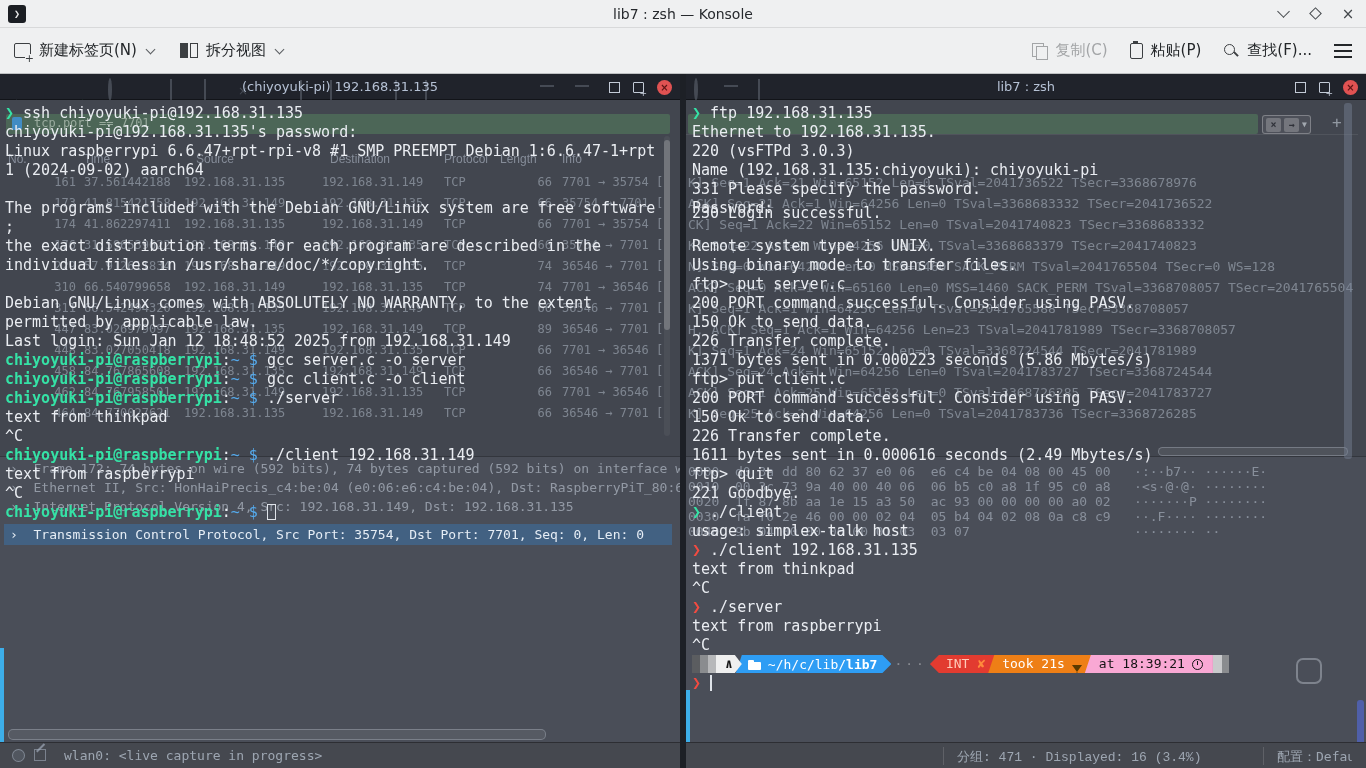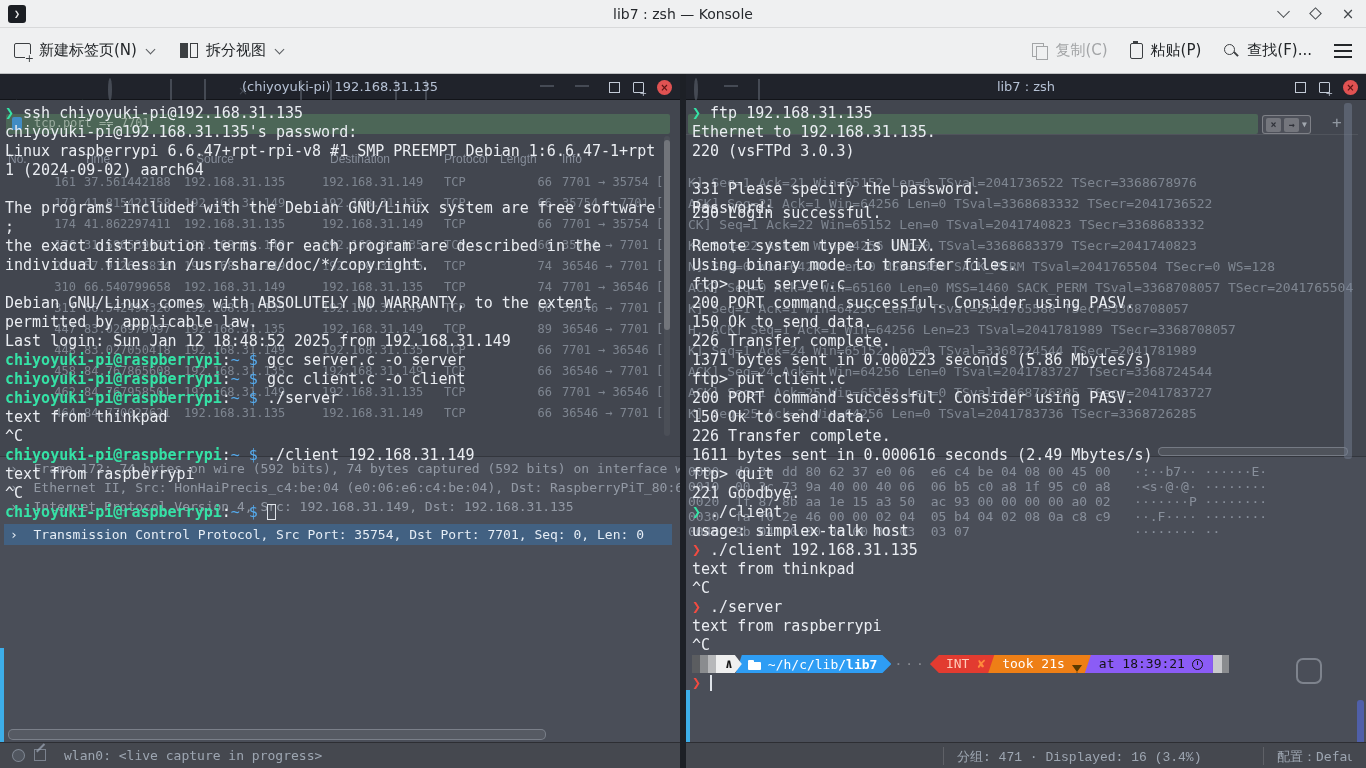--- a/index.html
+++ b/index.html
@@ -133,21 +133,21 @@
   .pb-path b { font-weight:bold; }
   .pb-folder { width:13px; height:10px; margin-right:7px; position:relative; display:inline-block; }
   .pb-folder::before { content:""; position:absolute; left:0; top:0; width:6px; height:3px; background:#fff; border-radius:1px; }
   .pb-folder::after { content:""; position:absolute; left:0; top:2px; width:13px; height:8px; background:#fff; border-radius:1px; }
   .pb-dots { color:rgba(255,255,255,.35); align-self:center; letter-spacing:3px; margin:0 3px; }
   .pb-int { background:#e23b30; color:#ffc9b8; padding:0 10px 0 16px; z-index:2;
     clip-path:polygon(0 50%, 9px 0, 100% 0, 100% 100%, 9px 100%); }
   .pb-int .x { color:#ff8a3c; font-weight:bold; margin-left:8px; }
   .pb-took { background:#ee7f16; color:#fff; padding:0 10px 0 14px; margin-left:-7px; z-index:3;
     clip-path:polygon(6px 0, 100% 0, 100% 100%, 0 100%); }
-  .pb-time { background:#8b5cf6; color:#141414; padding:0 10px 0 14px; margin-left:-7px; z-index:4;
+  .pb-time { background:#f9a8d4; color:#141414; padding:0 10px 0 14px; margin-left:-7px; z-index:4;
     clip-path:polygon(6px 0, 100% 0, 100% 100%, 0 100%); }
   .pb-hg { display:inline-block; width:0; height:0; border-left:5px solid transparent; border-right:5px solid transparent;
     border-top:7px solid #5a3a00; margin-left:7px; position:relative; top:4px; }
   .pb-hg::after { content:""; position:absolute; left:-5px; top:0px; width:0; height:0;
     border-left:5px solid transparent; border-right:5px solid transparent; border-bottom:7px solid #5a3a00; }
   .pb-clock { display:inline-block; width:11px; height:11px; border:1.5px solid #141414; border-radius:50%;
     margin-left:7px; position:relative; }
   .pb-clock::after { content:""; position:absolute; left:4px; top:1px; width:1.5px; height:4px; background:#141414; }
 </style>
 </head>
@@ -455,20 +455,21 @@
           <span class="ws-sep" style="left:257px;"></span>
           <span class="ws-status-text" style="left:271px;font-family:Liberation Mono, monospace;">分组: 471 · Displayed: 16 (3.4%)</span>
           <span class="ws-sep" style="left:577px;"></span>
           <span class="ws-status-text" style="left:591px; width:75px; overflow:hidden;">配置：Default</span>
         </div>
       </div>
       <div class="term" id="rterm">
           <div class="tline" style="top: 4px;"><span class="cg">❯ </span><span class="cw">ftp 192.168.31.135</span></div>
           <div class="tline" style="top: 23px;"><span class="cw">Ethernet to 192.168.31.135.</span></div>
           <div class="tline" style="top: 42px;"><span class="cw">220 (vsFTPd 3.0.3)</span></div>
+          <div class="tline" style="top: 61px;"><span class="cw">Name (192.168.31.135:chiyoyuki): chiyoyuki-pi</span></div>
           <div class="tline" style="top: 80px;"><span class="cw">331 Please specify the password.</span></div>
           <div class="tline" style="top: 99px;"><span class="cw">Password:</span></div>
           <div class="tline" style="top: 104px;"><span class="cw">230 Login successful.</span></div>
           <div class="tline" style="top: 137px;"><span class="cw">Remote system type is UNIX.</span></div>
           <div class="tline" style="top: 156px;"><span class="cw">Using binary mode to transfer files.</span></div>
           <div class="tline" style="top: 175px;"><span class="cw">ftp&gt; put server.c</span></div>
           <div class="tline" style="top: 194px;"><span class="cw">200 PORT command successful. Consider using PASV.</span></div>
           <div class="tline" style="top: 213px;"><span class="cw">150 Ok to send data.</span></div>
           <div class="tline" style="top: 232px;"><span class="cw">226 Transfer complete.</span></div>
           <div class="tline" style="top: 251px;"><span class="cw">1371 bytes sent in 0.000223 seconds (5.86 Mbytes/s)</span></div>

